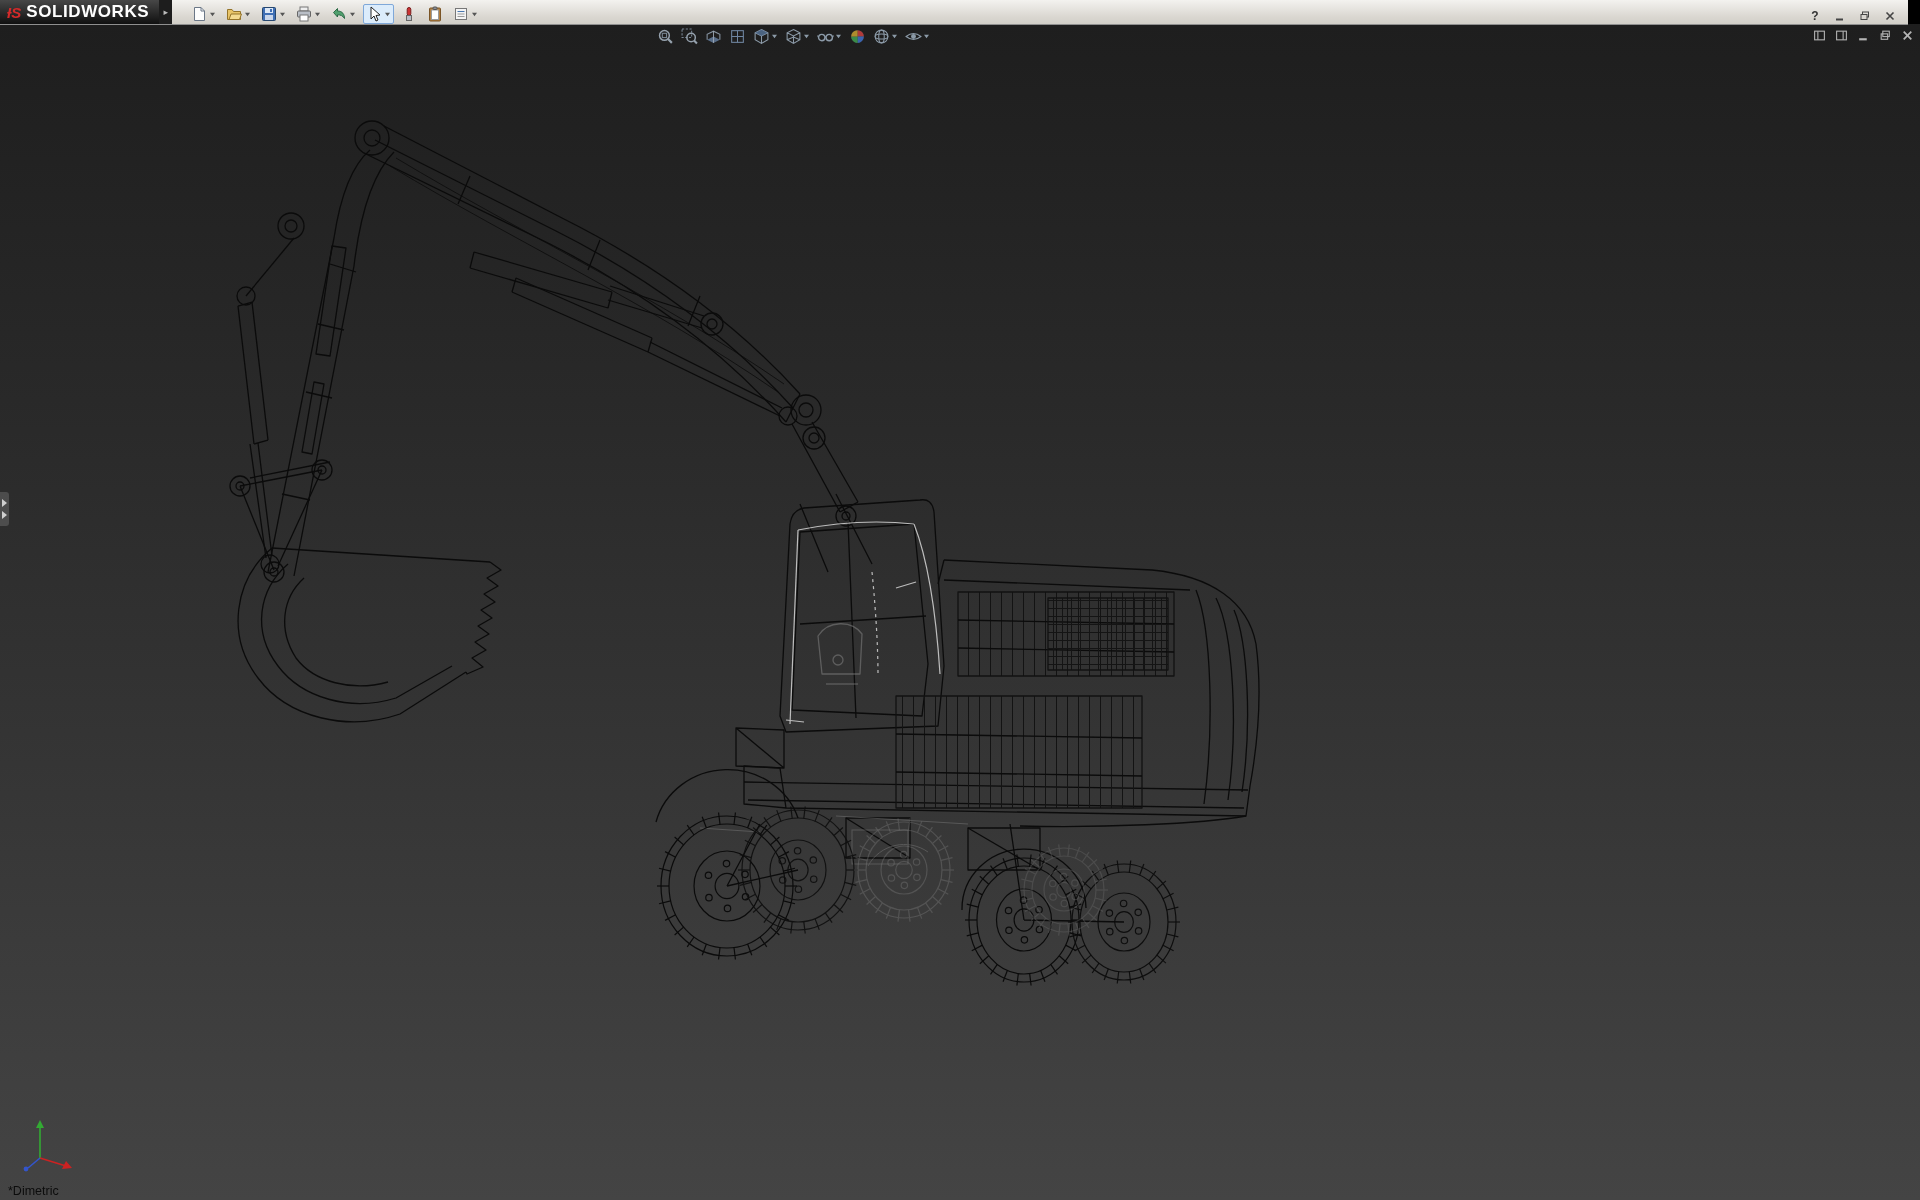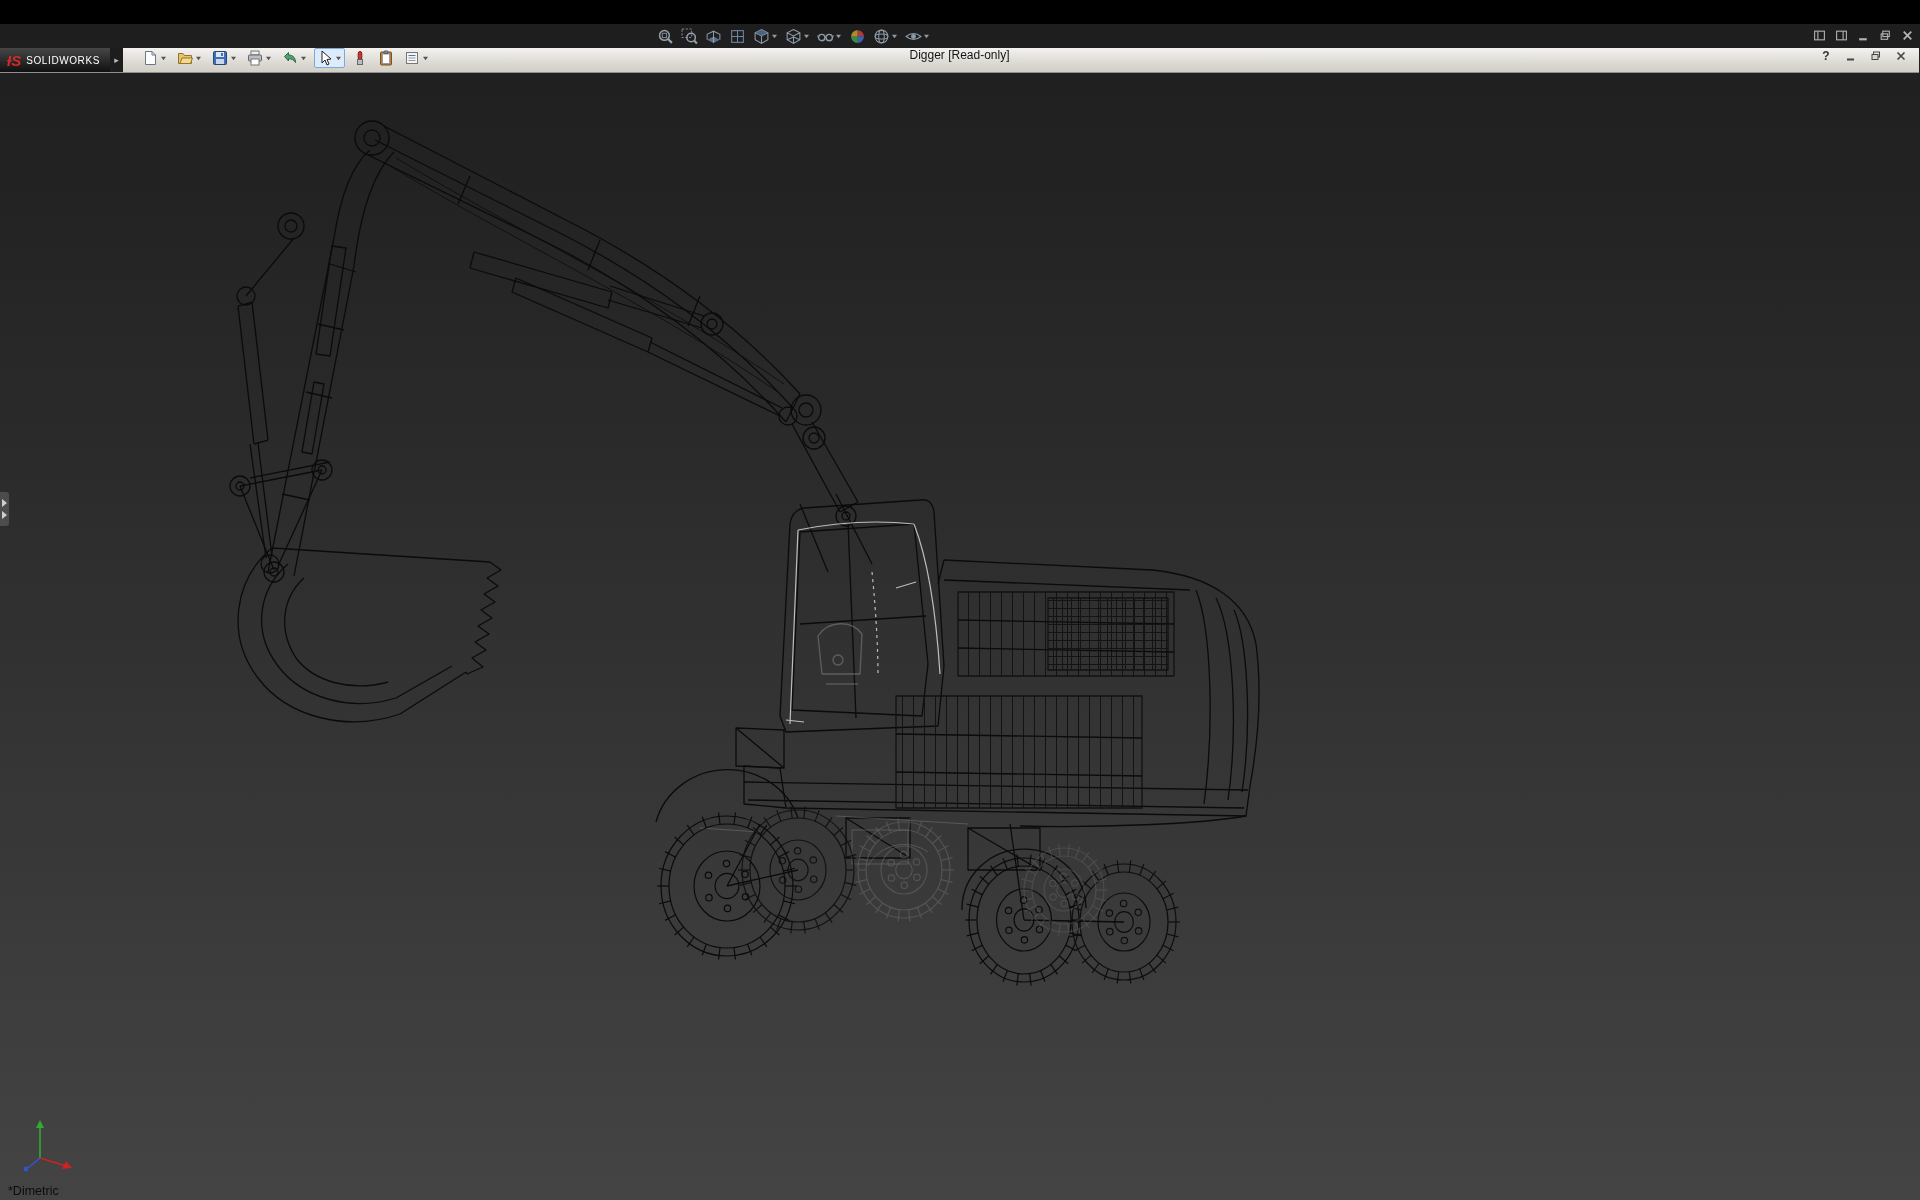--- a/index.html
+++ b/index.html
@@ -1,26 +1,26 @@
 <!DOCTYPE html>
 <html><head>
 <meta charset="utf-8">
 <style>
   html,body{margin:0;padding:0;}
   body{width:1920px;height:1200px;overflow:hidden;background:#000;
        font-family:"Liberation Sans",sans-serif;position:relative;}
 
   
-  .titlebar{position:absolute;top:0;left:0;right:1px;height:24px;
+  .titlebar{position:absolute;top:0;left:0;right:12px;height:24px;
     background:linear-gradient(#f3f2ef,#dad7d1 70%,#d2cfc8);
-    border-bottom:1px solid #8f8f8f;display:flex;align-items:flex-start;z-index:10;margin-top:48px;}
+    border-bottom:1px solid #8f8f8f;display:flex;align-items:flex-end;z-index:10;}
   .logo{height:24px;background:linear-gradient(#474747,#101010);
     display:flex;align-items:center;padding:0 10px 0 7px;gap:5px;}
   .logo-mark{color:#d42a2a;font-weight:bold;font-style:italic;font-size:15px;line-height:1;}
-  .logo-text{color:#fff;font-size:10px;font-weight:normal;letter-spacing:.6px;}
+  .logo-text{color:#fff;font-size:17px;font-weight:bold;letter-spacing:.6px;}
   .logo-expand{width:13px;height:24px;background:#1d1d1d;color:#bbb;font-size:9px;
     display:flex;align-items:center;justify-content:center;}
   .main-toolbar{display:flex;align-items:center;gap:4px;margin-left:16px;}
   .mt-btn{display:flex;align-items:center;gap:2px;padding:1px 2px;border:1px solid transparent;border-radius:2px;}
   .mt-btn.pressed{background:#dcecfb;border-color:#7fa8d9;}
   .mt-btn .ic svg{width:16px;height:16px;display:block;}
   .caret svg{width:7px;height:5px;display:block;}
   .title{position:absolute;left:0;right:0;text-align:center;font-size:12px;color:#141414;pointer-events:none;}
   .win-controls{margin-left:auto;display:flex;align-items:center;gap:9px;padding-right:10px;position:relative;}
   .ctl{display:flex;align-items:center;justify-content:center;width:16px;height:16px;}
@@ -163,21 +163,20 @@
             <line x1="4.5" y1="10.5" x2="11.5" y2="10.5" stroke="#999"></line>
           </svg>
         </span>
         <span class="caret">
           <svg viewBox="0 0 8 6">
             <path d="M1 1 L4 5 L7 1 Z" fill="#555"></path>
           </svg>
         </span>
       </div>
     </div>
-  <div class="title">Digger [Read-only]</div>
   <div class="win-controls" id="win-controls">
       <span class="ctl">
         <span class="glyph">?</span>
       </span>
       <span class="ctl">
         <svg viewBox="0 0 12 12">
           <rect x="2" y="8.5" width="7" height="2" fill="#444"></rect>
         </svg>
       </span>
       <span class="ctl">

